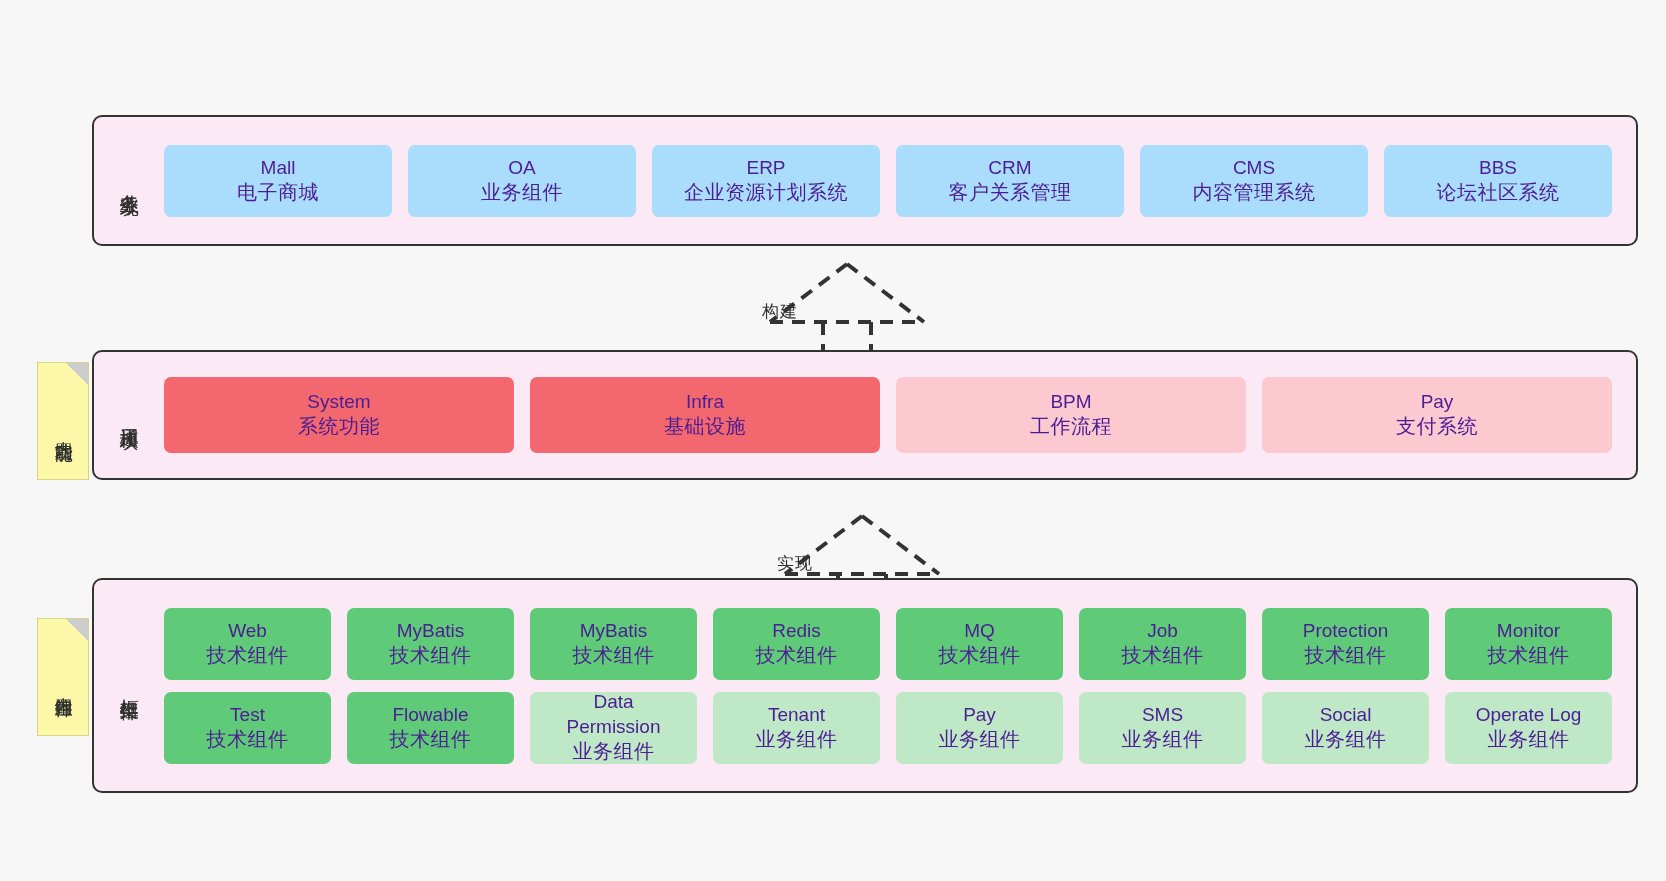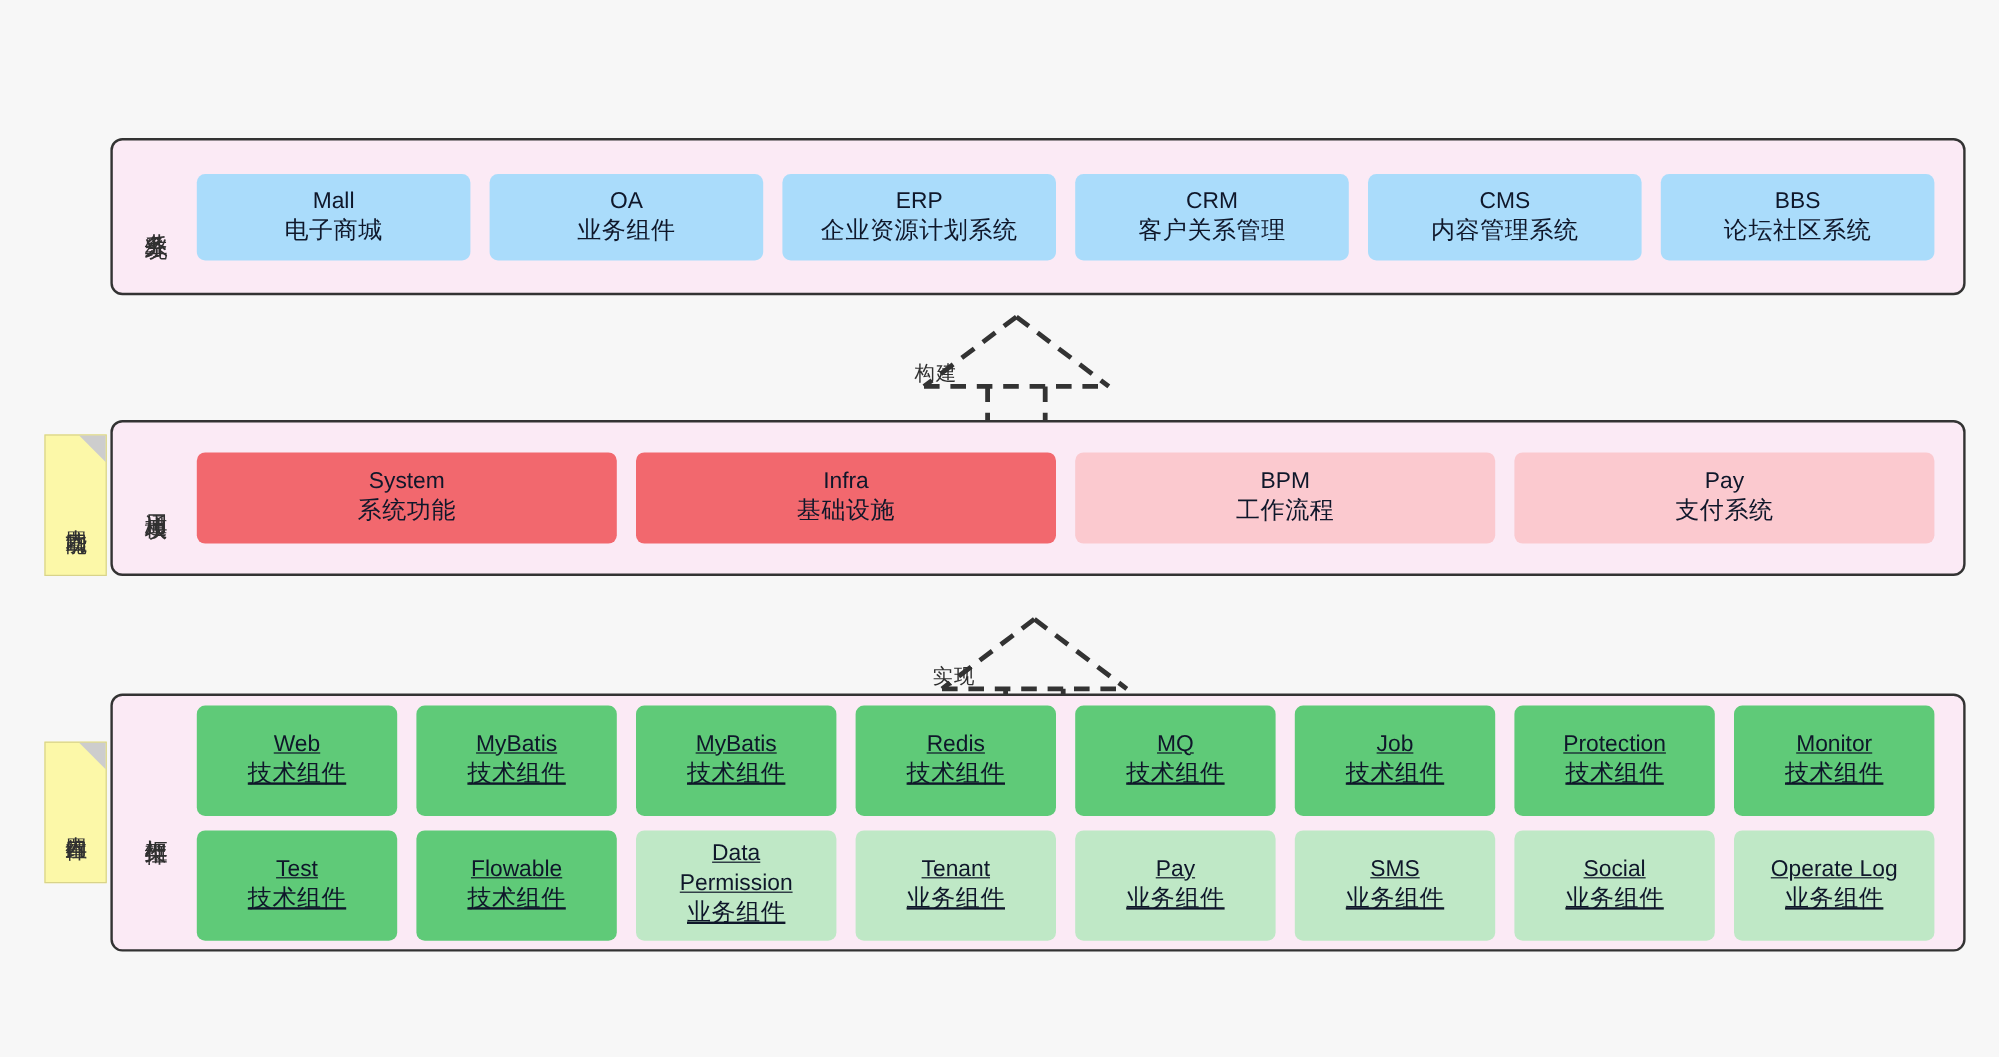--- a/index.html
+++ b/index.html
@@ -77,21 +77,21 @@
   
   .box {
     flex: 1 1 0;
     margin: 0 8px;
     border-radius: 7px;
     display: flex;
     flex-direction: column;
     align-items: center;
     justify-content: center;
     text-align: center;
-    color: #0f172a;
+    color: #4c1d95;
     box-sizing: border-box;
     padding: 4px 22px;
   }
   .box .en {
     font-size: 19px;
     line-height: 1.28;
     white-space: pre-line;
   }
   .box .cn {
     font-size: 20px;
@@ -105,21 +105,21 @@
   .box.green { background: #5fca78; }
   .box.lgreen{ background: #bfe8c6; }
 
   
   #layer-business  { left: 92px;  top: 115px; width: 1546px; height: 131px; }
   #layer-common    { left: 92px;  top: 350px; width: 1546px; height: 130px; }
   #layer-framework { left: 92px;  top: 578px; width: 1546px; height: 215px; }
 
   #layer-business  .layer-body .box { height: 72px; }
   #layer-common    .layer-body .box { height: 76px; }
-  #layer-framework .layer-body .box { height: 92px; text-decoration: underline; }
+  #layer-framework .layer-body .box { height: 72px; }
 
   
   .note {
     position: absolute;
     width: 52px;
     background: #fcf8a8;
     border: 1px solid #d8d38a;
     box-sizing: border-box;
     font-size: 18px;
     line-height: 1.18;

